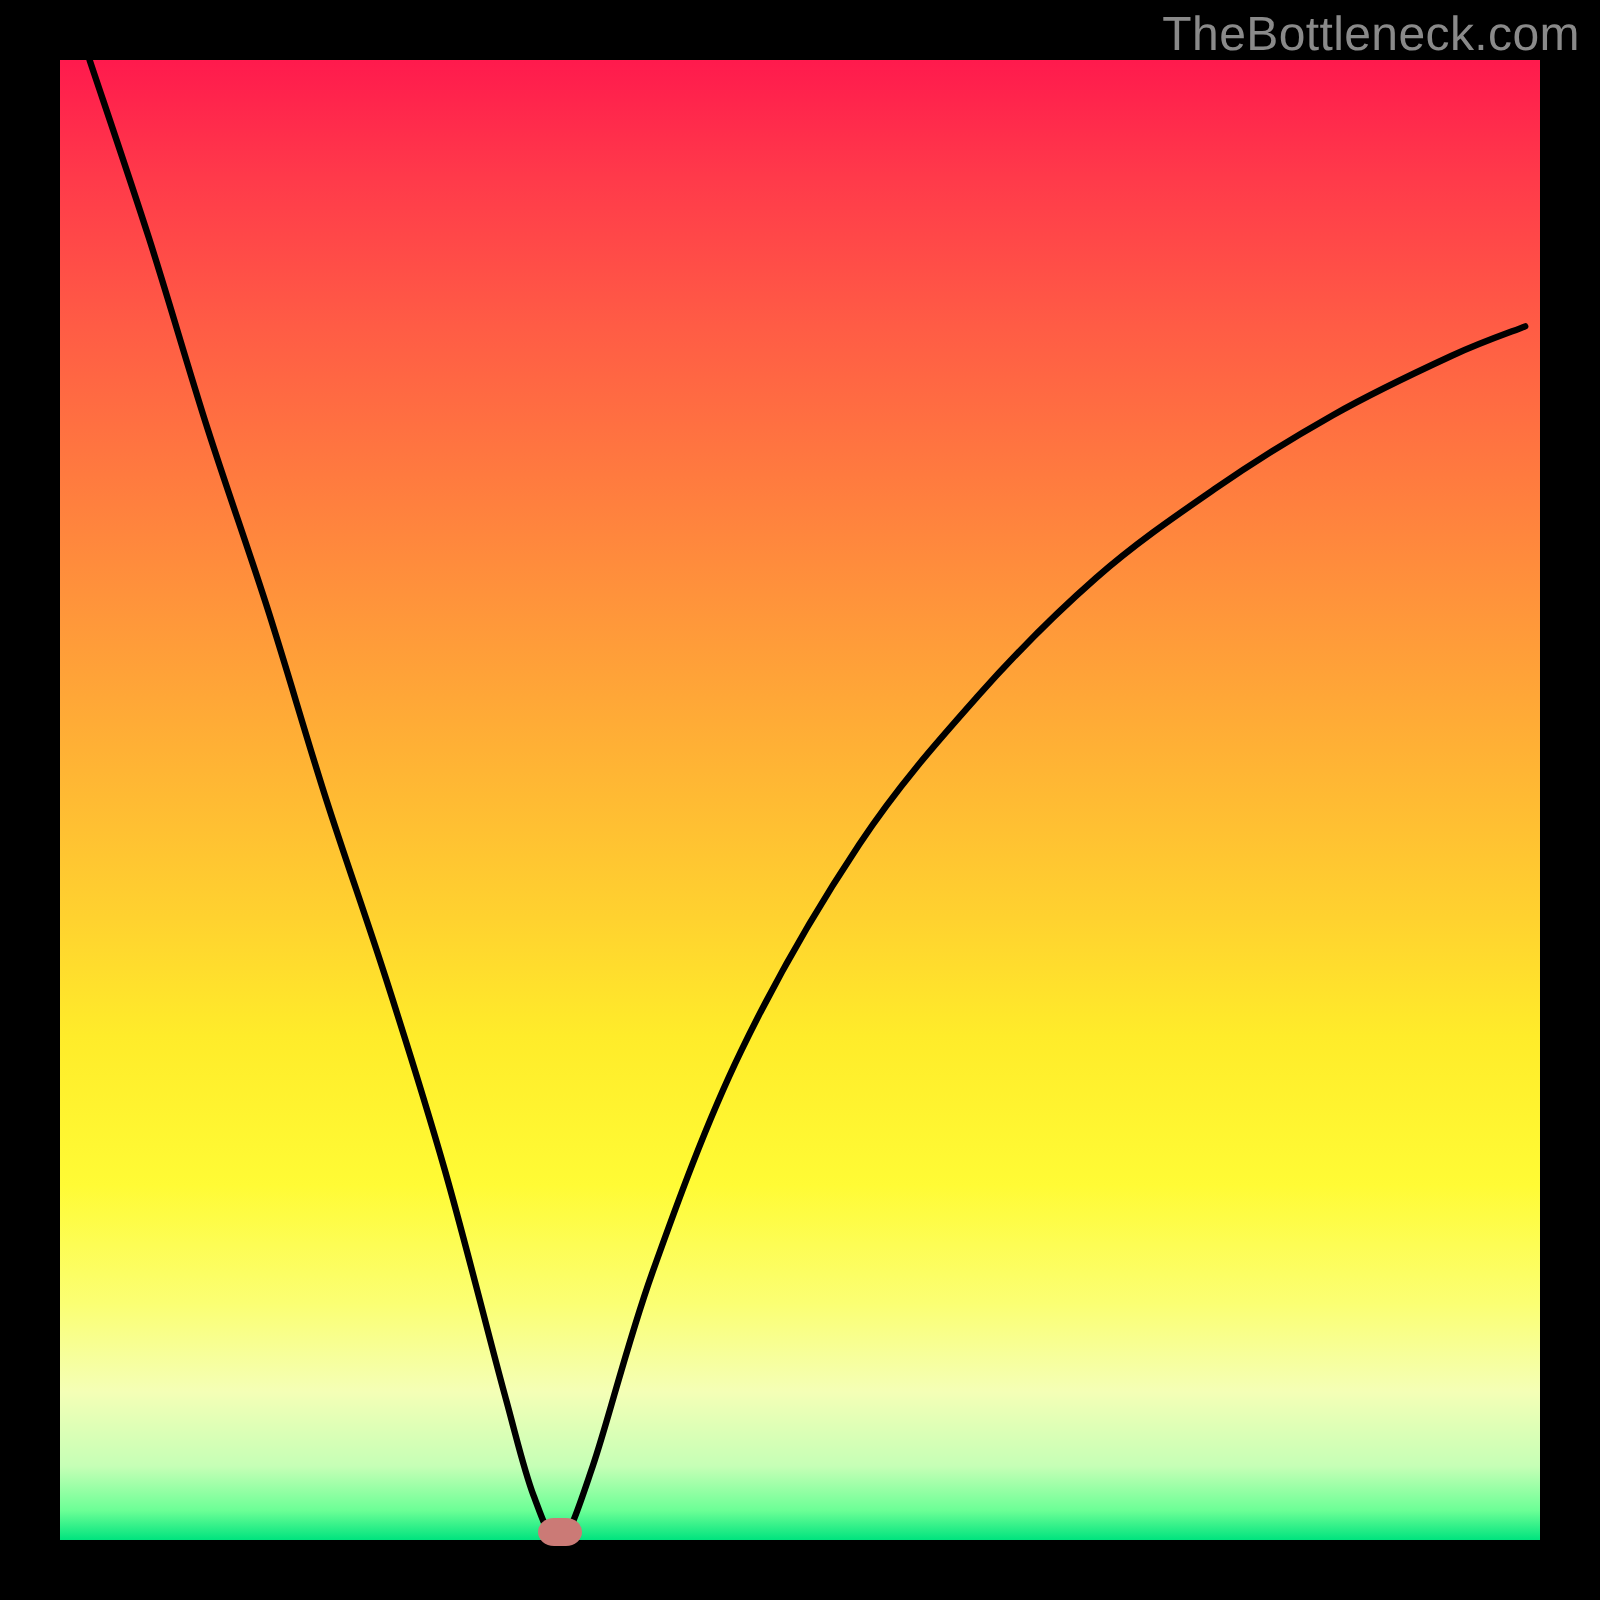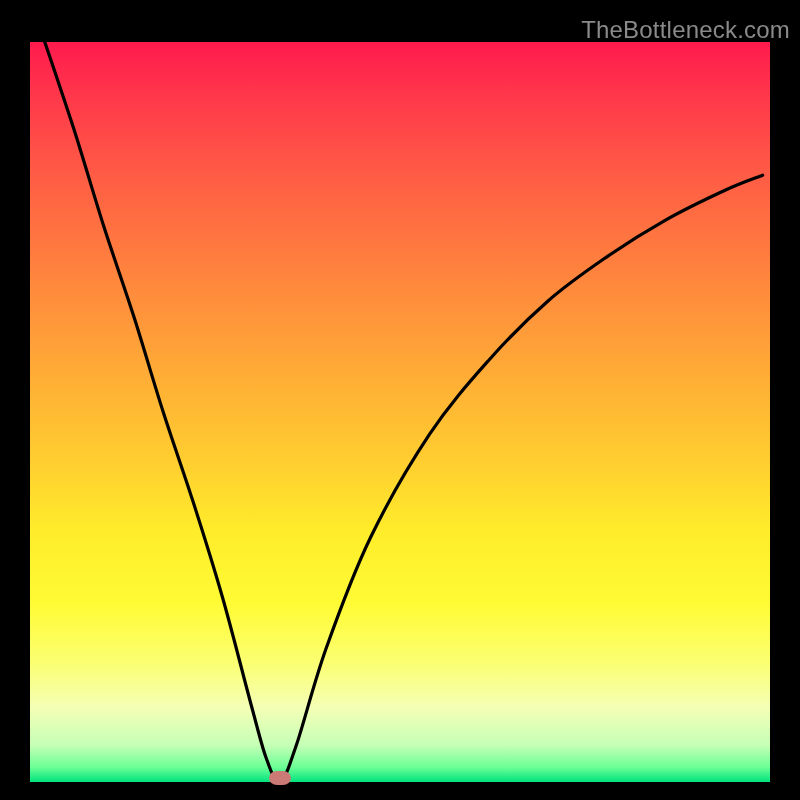--- a/index.html
+++ b/index.html
@@ -6,21 +6,21 @@
     margin: 0;
     padding: 0;
     width: 800px;
     height: 800px;
     background: #000;
     font-family: Arial, Helvetica, sans-serif;
     overflow: hidden;
   }
   .frame {
     position: absolute;
-    left: 0; top: 12px;
+    left: 0; top: 0;
     width: 800px; height: 740px;
     background: #000;
   }
   .watermark {
     position: absolute;
     top: 4px;
     right: 10px;
     color: #8a8a8a;
     font-size: 24px;
     font-weight: 500;

